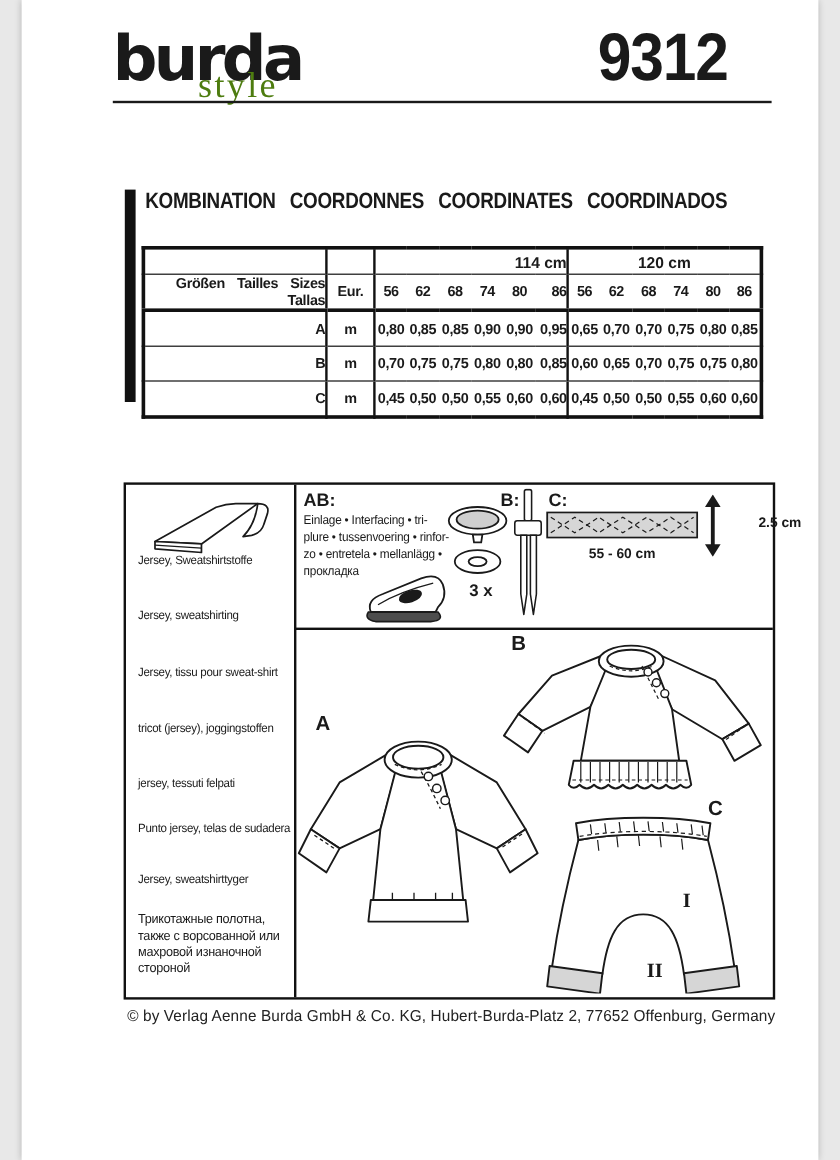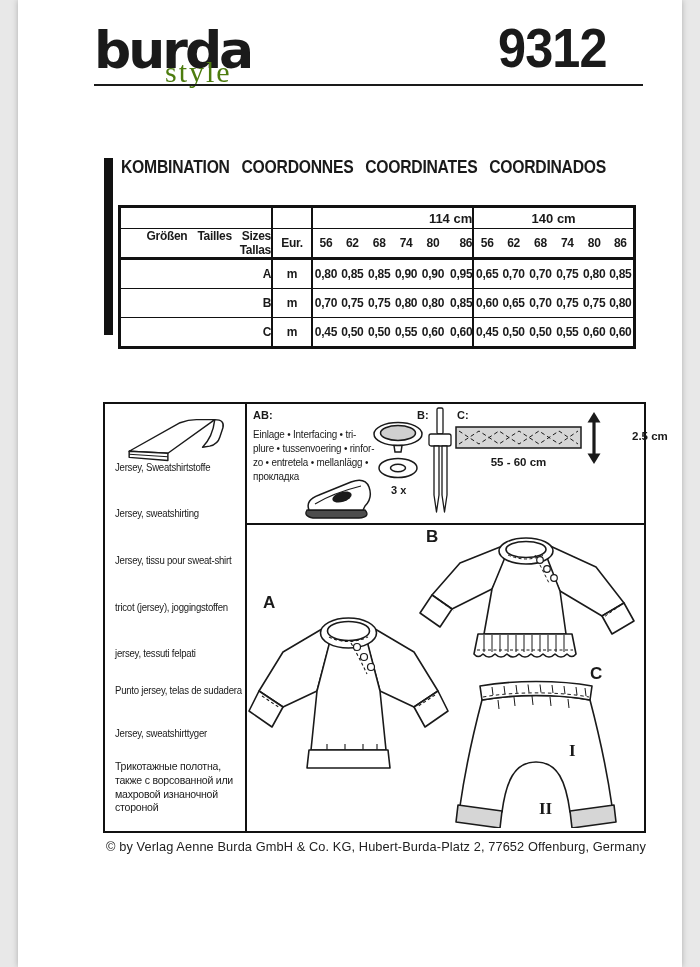--- a/index.html
+++ b/index.html
@@ -38,24 +38,24 @@
   
   .materials-box{position:absolute;left:85px;top:402px;width:543px;height:431px;
          border:2.5px solid #111;box-sizing:border-box;}
   .fabric-col{position:absolute;left:0;top:0;bottom:0;width:140px;border-right:2px solid #111;}
   .fabric-icon{position:absolute;left:16px;top:8px;}
   .fabric-item{position:absolute;left:10px;font-size:10px;letter-spacing:-.25px;
          white-space:nowrap;transform:scaleX(.96);transform-origin:0 0;}
   .fabric-item.wrap{white-space:normal;width:126px;font-size:11px;line-height:1.25;}
   .notions-strip{position:absolute;left:140px;top:0;right:0;height:119px;
          border-bottom:2px solid #111;}
-  .notion-label{position:absolute;font-weight:bold;font-size:11px;}
+  .notion-label{position:absolute;font-weight:bold;font-size:15px;}
   .ab-lines{position:absolute;left:8px;top:24px;width:126px;font-size:10.5px;line-height:1.32;
          letter-spacing:-.2px;transform:scaleX(.94);transform-origin:0 0;white-space:nowrap;}
-  .snap-count{position:absolute;left:146px;top:80px;font-weight:bold;font-size:11px;}
+  .snap-count{position:absolute;left:146px;top:80px;font-weight:bold;font-size:14px;}
   .band-range{position:absolute;left:210px;top:52px;width:127px;text-align:center;
          font-weight:bold;font-size:11.5px;}
   .band-width{position:absolute;left:360px;top:26px;font-weight:bold;font-size:11.5px;
          white-space:nowrap;margin-left:27px;}
   .views-area{position:absolute;left:140px;top:119px;right:0;bottom:0;}
   .view-label{position:absolute;font-weight:bold;font-size:17px;}
   .numeral-label{position:absolute;font-family:"Liberation Serif",serif;font-weight:bold;
          font-size:17px;}
   .abs{position:absolute;}
   
@@ -77,21 +77,21 @@
     <div class="title-main cond">KOMBINATION  COORDONNES  COORDINATES  COORDINADOS</div>
     <div class="title-abc cond"><b>ABC:</b></div>
   </div>
 
   <table class="size-table">
     <thead>
       <tr class="r1">
         <th class="lbl"></th>
         <th class="eur"></th>
         <th colspan="6" class="g6">114 cm</th>
-        <th colspan="6">140 cm</th>
+        <th colspan="6">120 cm</th>
       </tr>
       <tr class="r2">
         <th class="lbl rowlbl">Größen Tailles Sizes Tallas</th>
         <th class="eur">Eur.</th>
         <th>56</th>
         <th>62</th>
         <th>68</th>
         <th>74</th>
         <th>80</th>
         <th class="g6">86</th>

